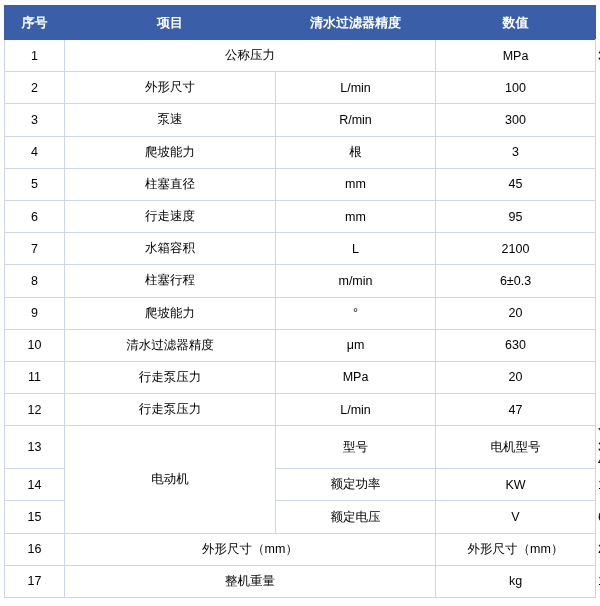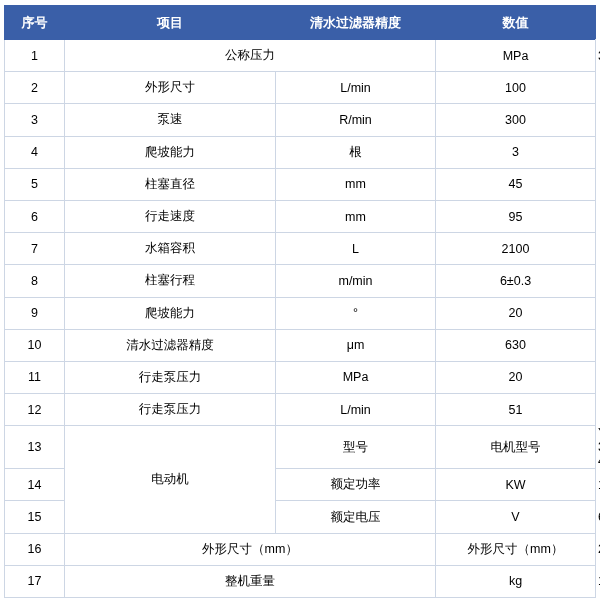--- a/index.html
+++ b/index.html
@@ -130,21 +130,21 @@
     <tr>
       <td>11</td>
       <td>行走泵压力</td>
       <td>MPa</td>
       <td>20</td>
     </tr>
     <tr>
       <td>12</td>
       <td>行走泵压力</td>
       <td>L/min</td>
-      <td>51</td>
+      <td>47</td>
     </tr>
 
     <tr>
       <td>13</td>
       <td class="sub-item" rowspan="3">电动机</td>
       <td>型号</td>
       <td>电机型号</td>
       <td>YBK3-315M-4</td>
     </tr>
     <tr>

